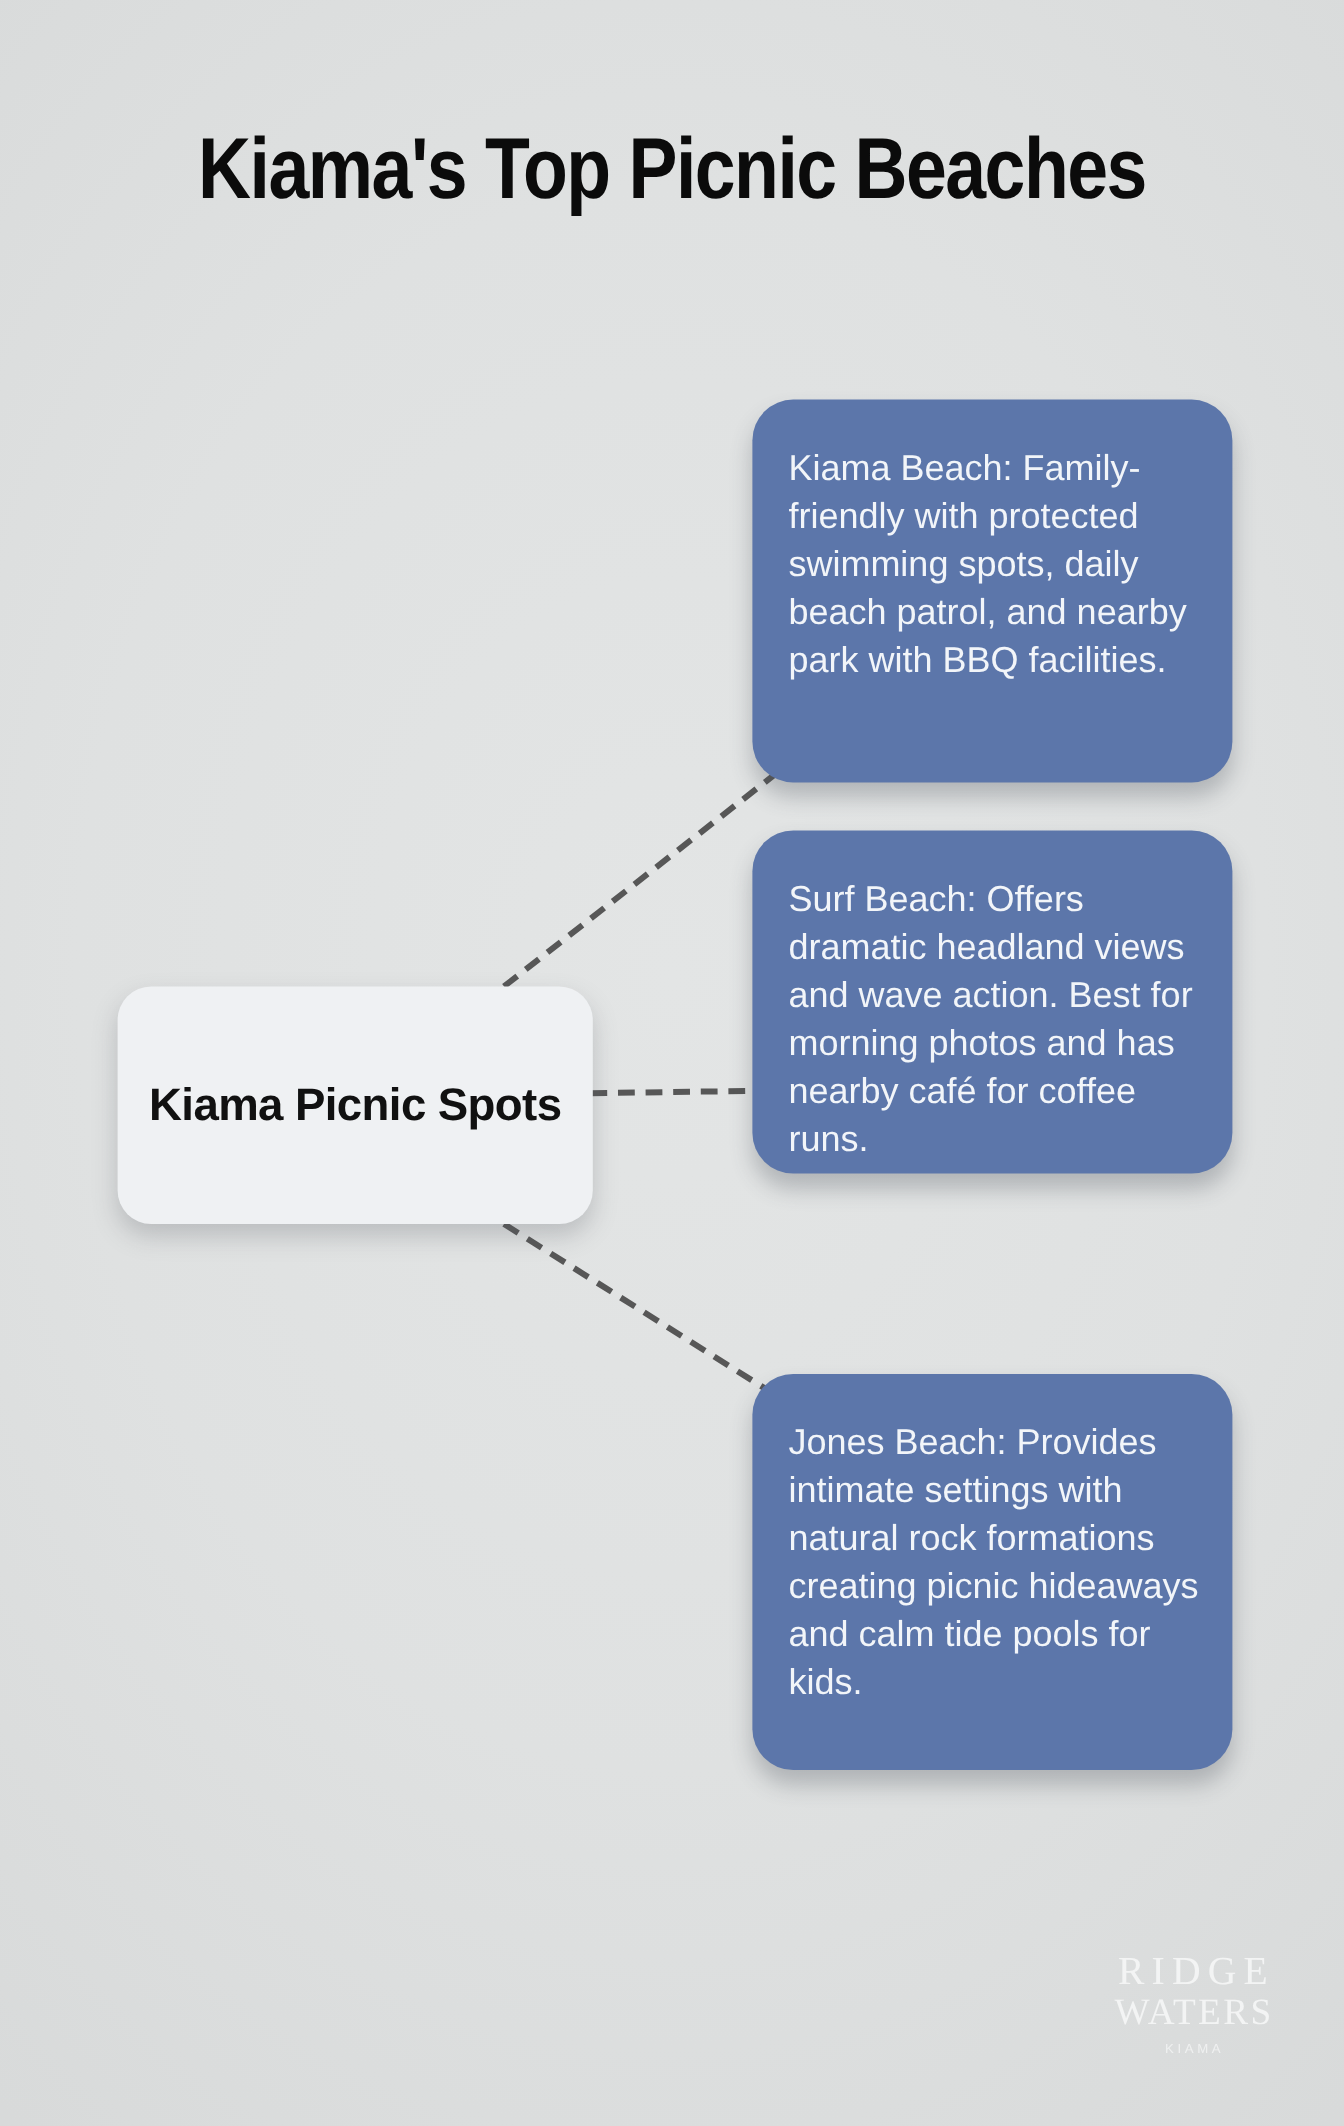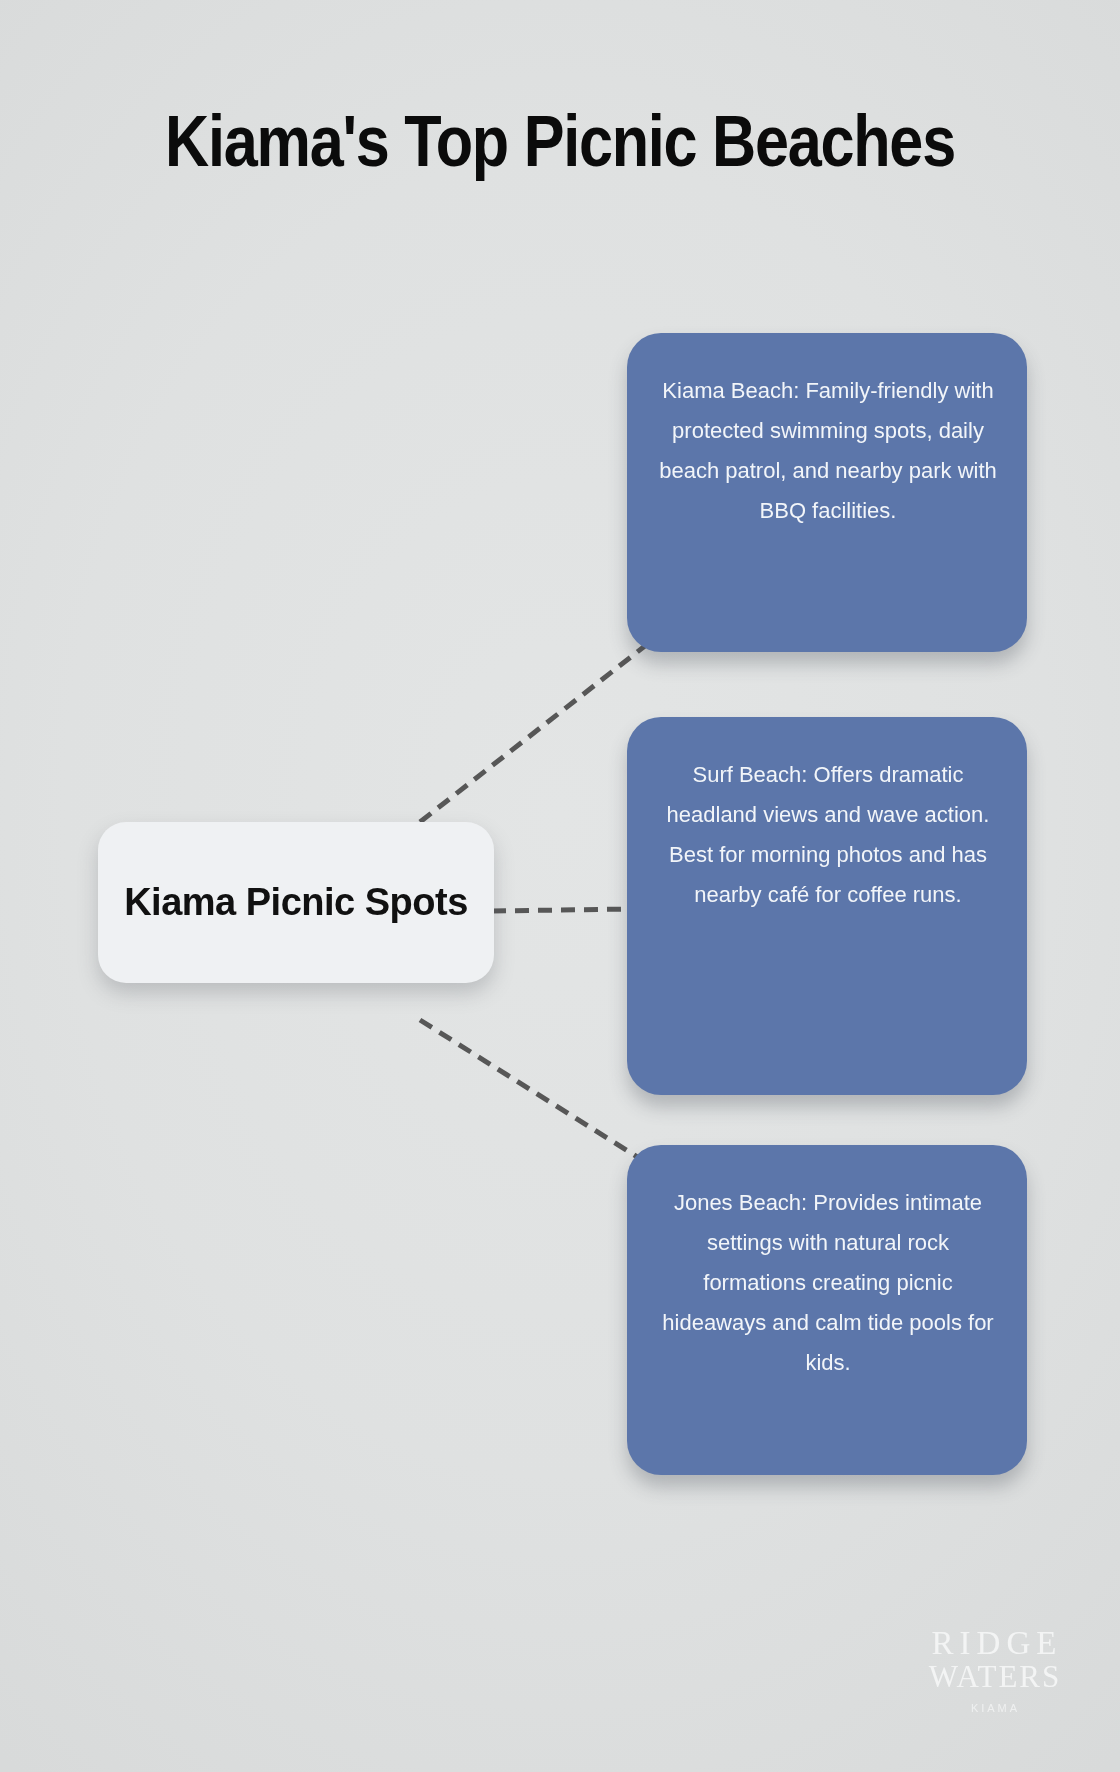--- a/index.html
+++ b/index.html
@@ -46,21 +46,21 @@
     stroke-width: 5;
     stroke-dasharray: 14 9;
     fill: none;
   }
 
   .root-node {
     position: absolute;
     left: 98px;
     top: 822px;
     width: 396px;
-    height: 161px;
+    height: 198px;
     border-radius: 28px;
     background: var(--c-root-node-bg, #eff1f3);
     box-shadow: 0 10px 20px rgba(90, 95, 100, 0.28);
     display: flex;
     align-items: center;
     justify-content: center;
     z-index: 2;
     text-align: center;
   }
   .root-node span {
@@ -77,27 +77,26 @@
     width: 400px;
     border-radius: 34px;
     background: var(--c-branch-bg, #5c76aa);
     box-shadow: 0 12px 18px rgba(70, 75, 85, 0.30);
     box-sizing: border-box;
     z-index: 2;
   }
   .branch p {
     margin: 0;
     padding: 38px 28px 30px 30px;
-    font-size: 22px;
+    font-size: 30px;
     line-height: 40px;
     color: var(--c-branch-text, #f2f5f9);
-    text-align: center;
   }
   .branch-1 { top: 333px;  height: 319px; }
-  .branch-2 { top: 717px;  height: 378px; }
+  .branch-2 { top: 692px;  height: 286px; }
   .branch-3 { top: 1145px; height: 330px; }
 
   .branding {
     position: absolute;
     left: 858px;
     top: 1626px;
     width: 272px;
     text-align: center;
     color: var(--c-branding-text, rgba(255,255,255,0.92));
     z-index: 2;

